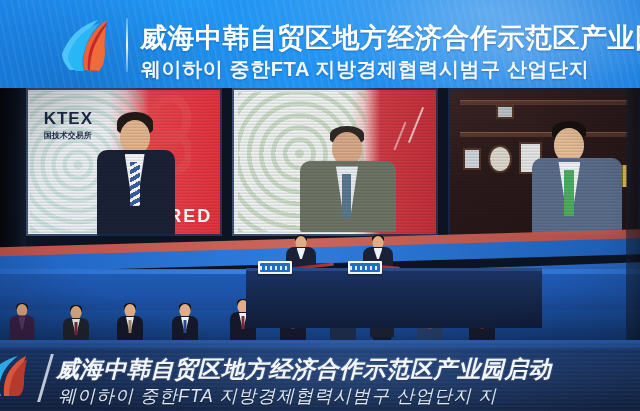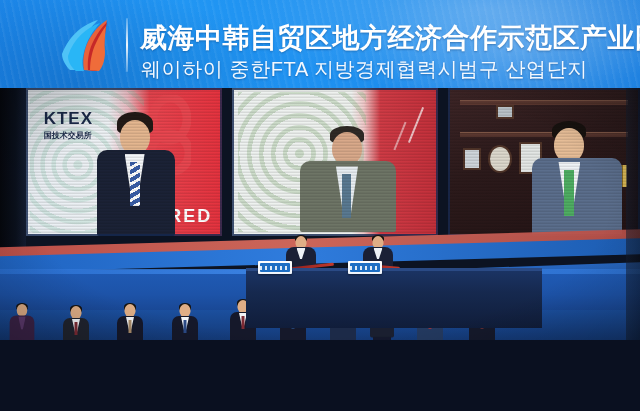--- a/index.html
+++ b/index.html
@@ -24,21 +24,21 @@
   .logo{position:absolute;left:54px;top:14px;width:62px;height:62px;}
   .divider{position:absolute;left:126px;top:18px;width:2px;height:54px;
     background:linear-gradient(180deg,rgba(255,255,255,.25),rgba(255,255,255,.92),rgba(255,255,255,.25));
     border-radius:1px;}
 
   .ttl-zh{position:absolute;left:140px;top:22px;width:492px;height:32px;
     color:#ffffff;font-size:27px;line-height:32px;font-weight:700;
     letter-spacing:.5px;white-space:nowrap;
     text-shadow:0 1px 2px rgba(0,40,90,.35);}
   .ttl-ko{position:absolute;left:141px;top:56px;width:492px;height:27px;
-    color:#f2f8ff;font-size:20px;line-height:27px;font-weight:400;
+    color:#f2f8ff;font-size:20px;line-height:27px;font-weight:700;
     letter-spacing:.6px;white-space:nowrap;
     text-shadow:0 1px 2px rgba(0,40,90,.35);}
 
   
   .photo{position:absolute;left:0;top:88px;width:640px;height:252px;overflow:hidden;background:#0d1424;}
 
   .hall{position:absolute;inset:0;background:#0c1322;}
   .edgeL{position:absolute;left:0;top:0;width:26px;height:252px;
     background:linear-gradient(90deg,#05070d 0%,#0a101c 60%,#131c30 100%);}
   .edgeR{position:absolute;right:0;top:0;width:14px;height:252px;
@@ -370,14 +370,28 @@
       <div class="inner"></div>
     </div>
     <div class="placard" style="left:348px;bottom:66px;">
       <div class="inner"></div>
     </div>
 
     <div class="edgeR"></div>
     <div class="photovig"></div>
   </div>
 
+  <div class="botbar">
+    <div class="topstrip"></div>
+    <div class="tex"></div>
+
+    <svg class="blogo" viewBox="0 0 56 44">
+      <path d="M2 26 C10 12, 22 5, 34 2 C26 8, 20 15, 17 24 C15 30, 15 36, 17 42 L8 42 C4 38, 2 31, 2 26 Z" fill="#2fa8e8"></path>
+      <path d="M20 42 C19 33, 21 23, 26 16 C31 9, 37 4, 42 2 C39 10, 37 18, 37 26 C37 34, 34 39, 30 42 Z" fill="#d8553c"></path>
+      <path d="M25 42 C25 34, 27 25, 31 18 C35 12, 39 8, 43 5 C41 13, 40 21, 40 28 C40 35, 38 40, 35 42 Z" fill="#b33a2c"></path>
+    </svg>
+    <div class="bslash"></div>
+
+    <div class="b-zh">威海中韩自贸区地方经济合作示范区产业园启动</div>
+    <div class="b-ko">웨이하이 중한FTA  지방경제협력시범구 산업단지  지</div>
+  </div>
 
 </div>
 
 </body></html>

